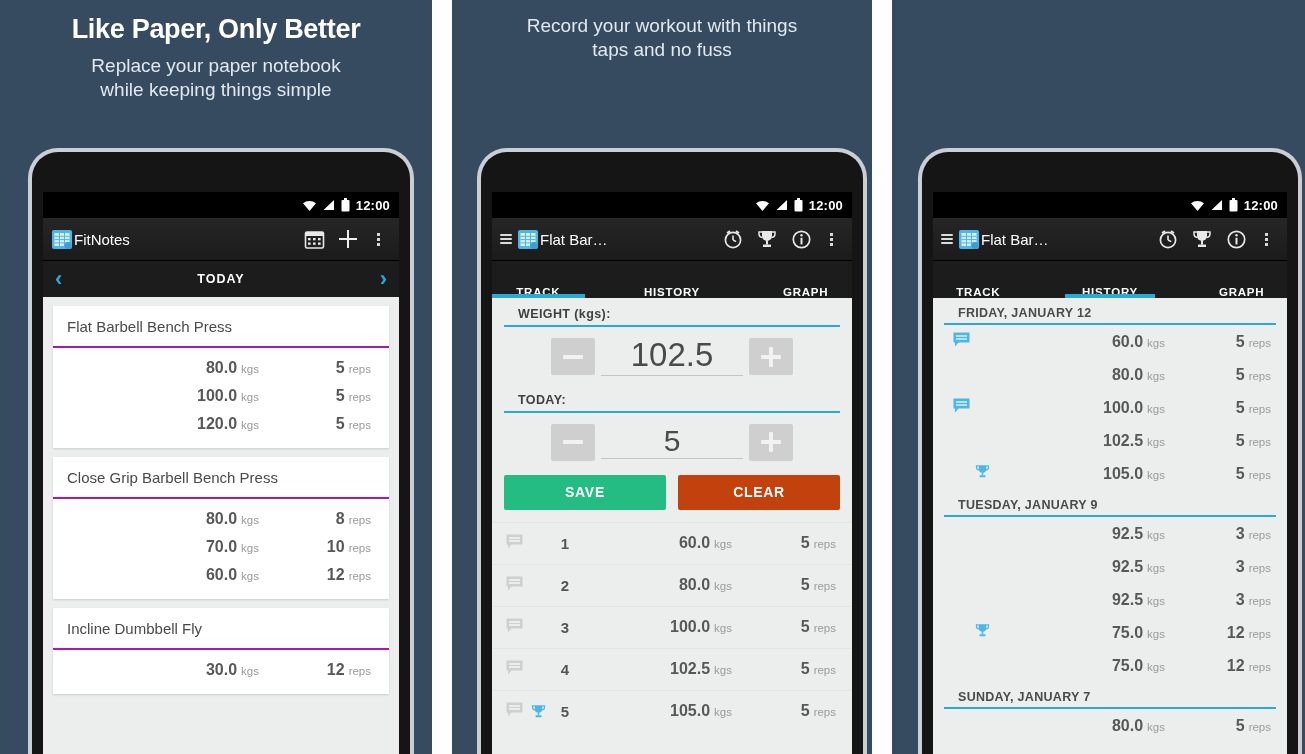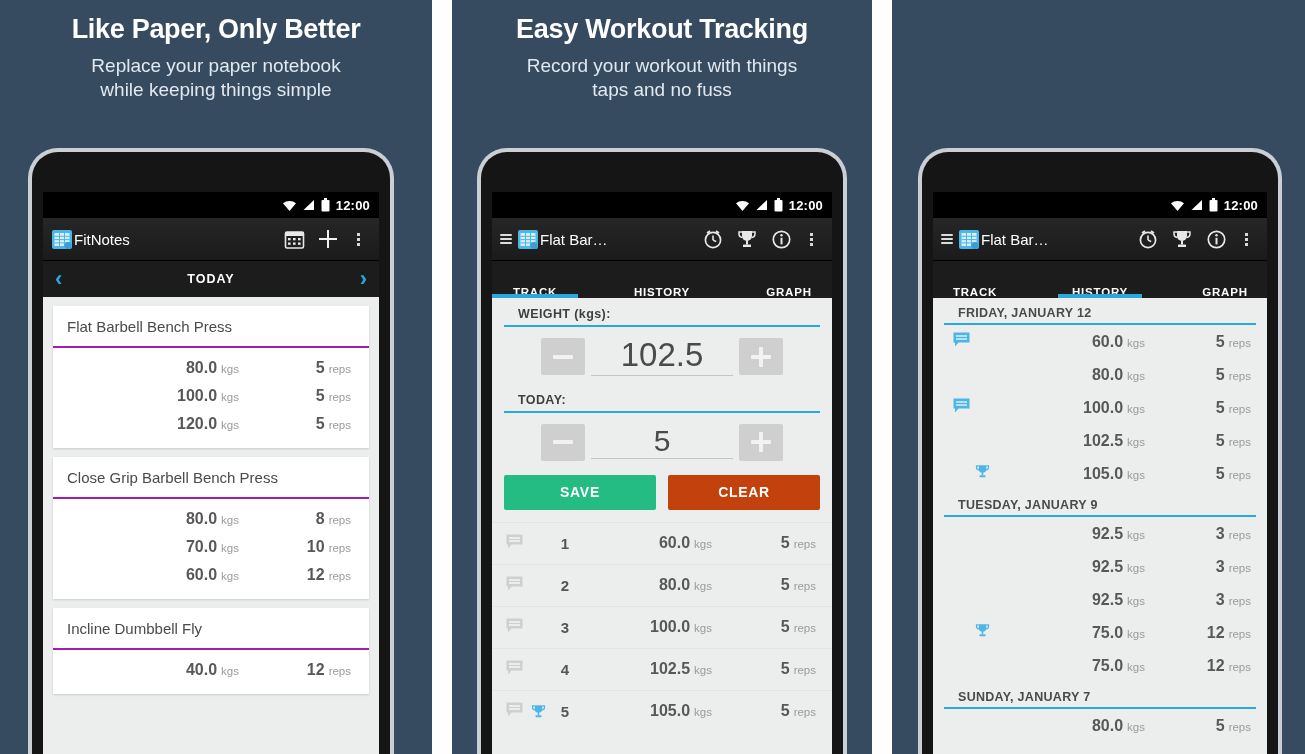--- a/index.html
+++ b/index.html
@@ -40,20 +40,21 @@
     padding:0 10px;
   }
 
   
   .phone {
     position:absolute;
     border-radius:26px 26px 0 0;
     background:#151515;
     box-shadow:0 0 0 4px #c9cfd4;
     overflow:hidden;
+    padding-left:20px;
   }
   .phone-inner { position:absolute; left:11px; right:11px; top:40px; bottom:0; background:#000; overflow:hidden; }
 
   
   .statusbar {
     height:26px; background:#000;
     display:flex; align-items:center; justify-content:flex-end;
     padding-right:9px; gap:6px;
   }
   .sb-time { color:#fff; font-size:13px; font-weight:bold; letter-spacing:0.2px; }
@@ -283,35 +284,34 @@
                 <div class="set-row">
                   <div class="set-w"><span class="num">60.0</span><span class="unit">kgs</span></div>
                   <div class="set-r"><span class="num">12</span><span class="unit">reps</span></div>
                 </div>
               </div>
             </div>
             <div class="card">
               <div class="card-title">Incline Dumbbell Fly</div>
               <div class="card-sets">
                 <div class="set-row">
-                  <div class="set-w"><span class="num">40.0</span><span class="unit">kgs</span></div>
+                  <div class="set-w"><span class="num">30.0</span><span class="unit">kgs</span></div>
                   <div class="set-r"><span class="num">12</span><span class="unit">reps</span></div>
                 </div>
               </div>
             </div>
           </div>
       </div>
     </div>
   </div>
 
   <div class="gutter"></div>
 
   <div class="panel" id="p2" style="flex:0 0 420px;">
     <div class="heading-wrap">
-      <div class="h-title">Easy Workout Tracking</div>
       <div class="h-sub" style="white-space:pre-line">Record your workout with things
 taps and no fuss</div>
     </div>
     <div class="phone" style="left:29px; top:152px; width:362px; height:602px;">
       <div class="phone-inner">
         <div class="statusbar">
           <span class="ic-wifi">
             <svg width="15" height="12" viewBox="0 0 15 12">
                 <path d="M1 3.3 A10 10 0 0 1 14 3.3 L7.5 11 Z" fill="#fff"></path>
               </svg>

